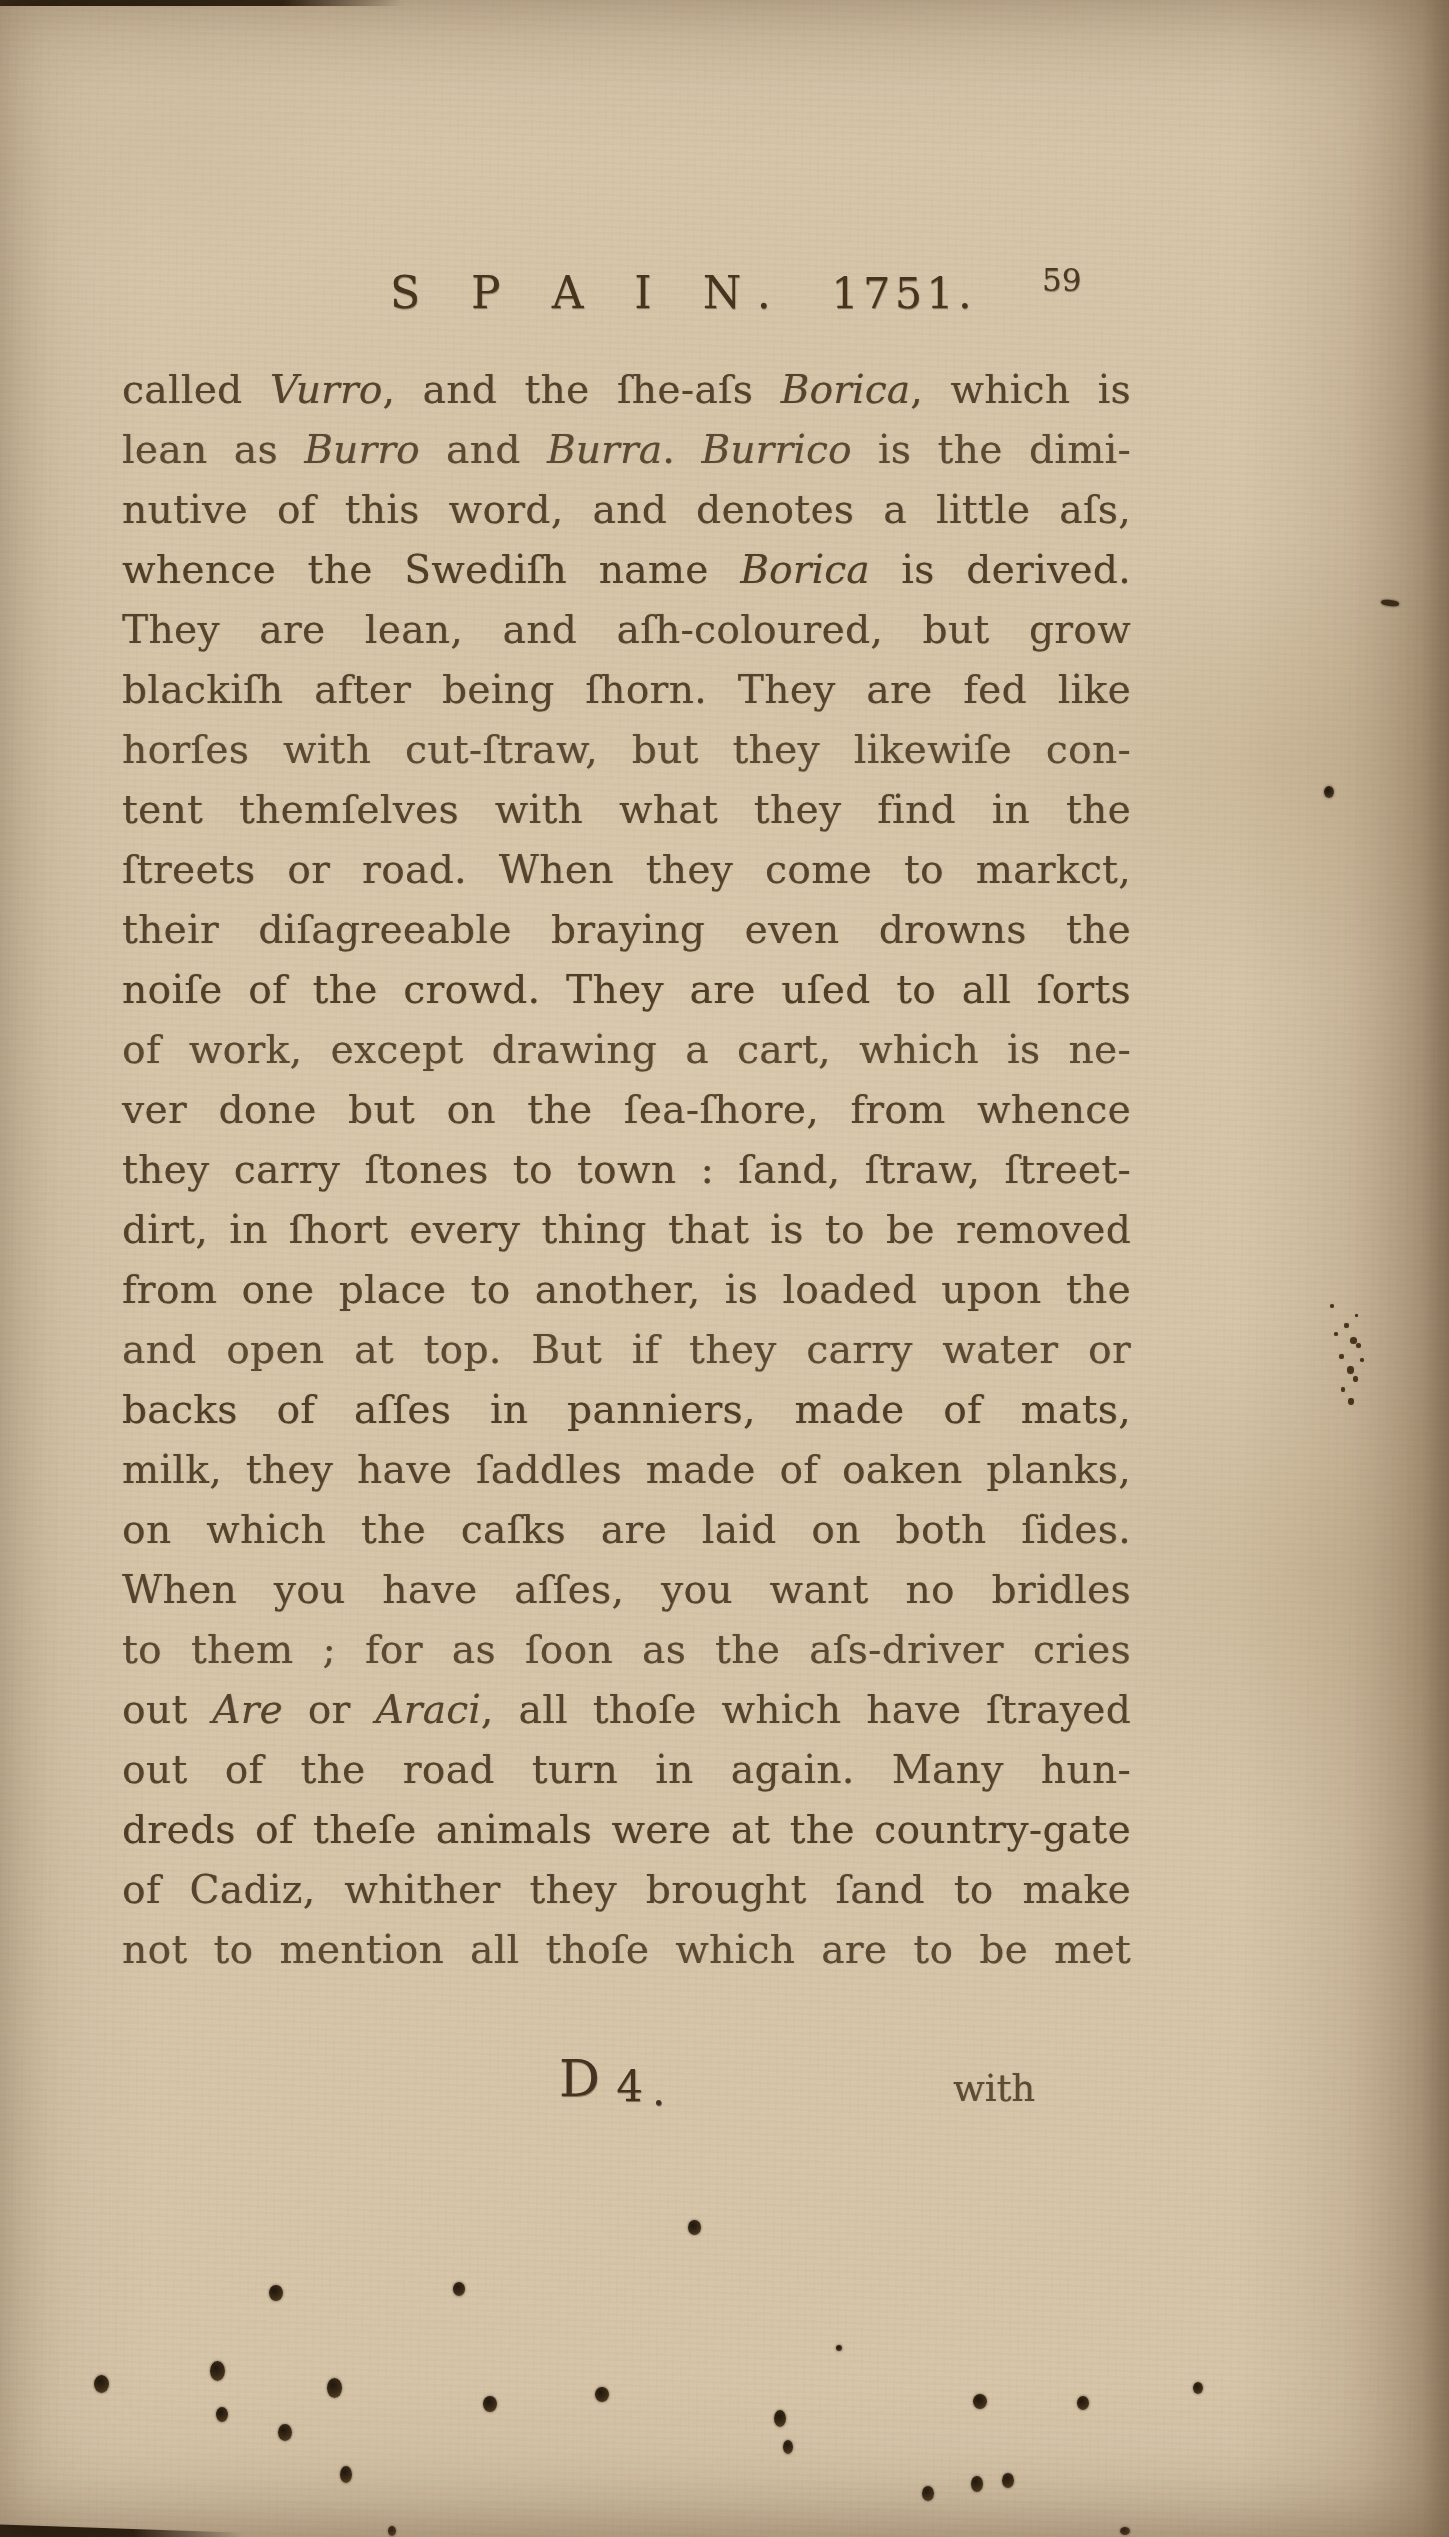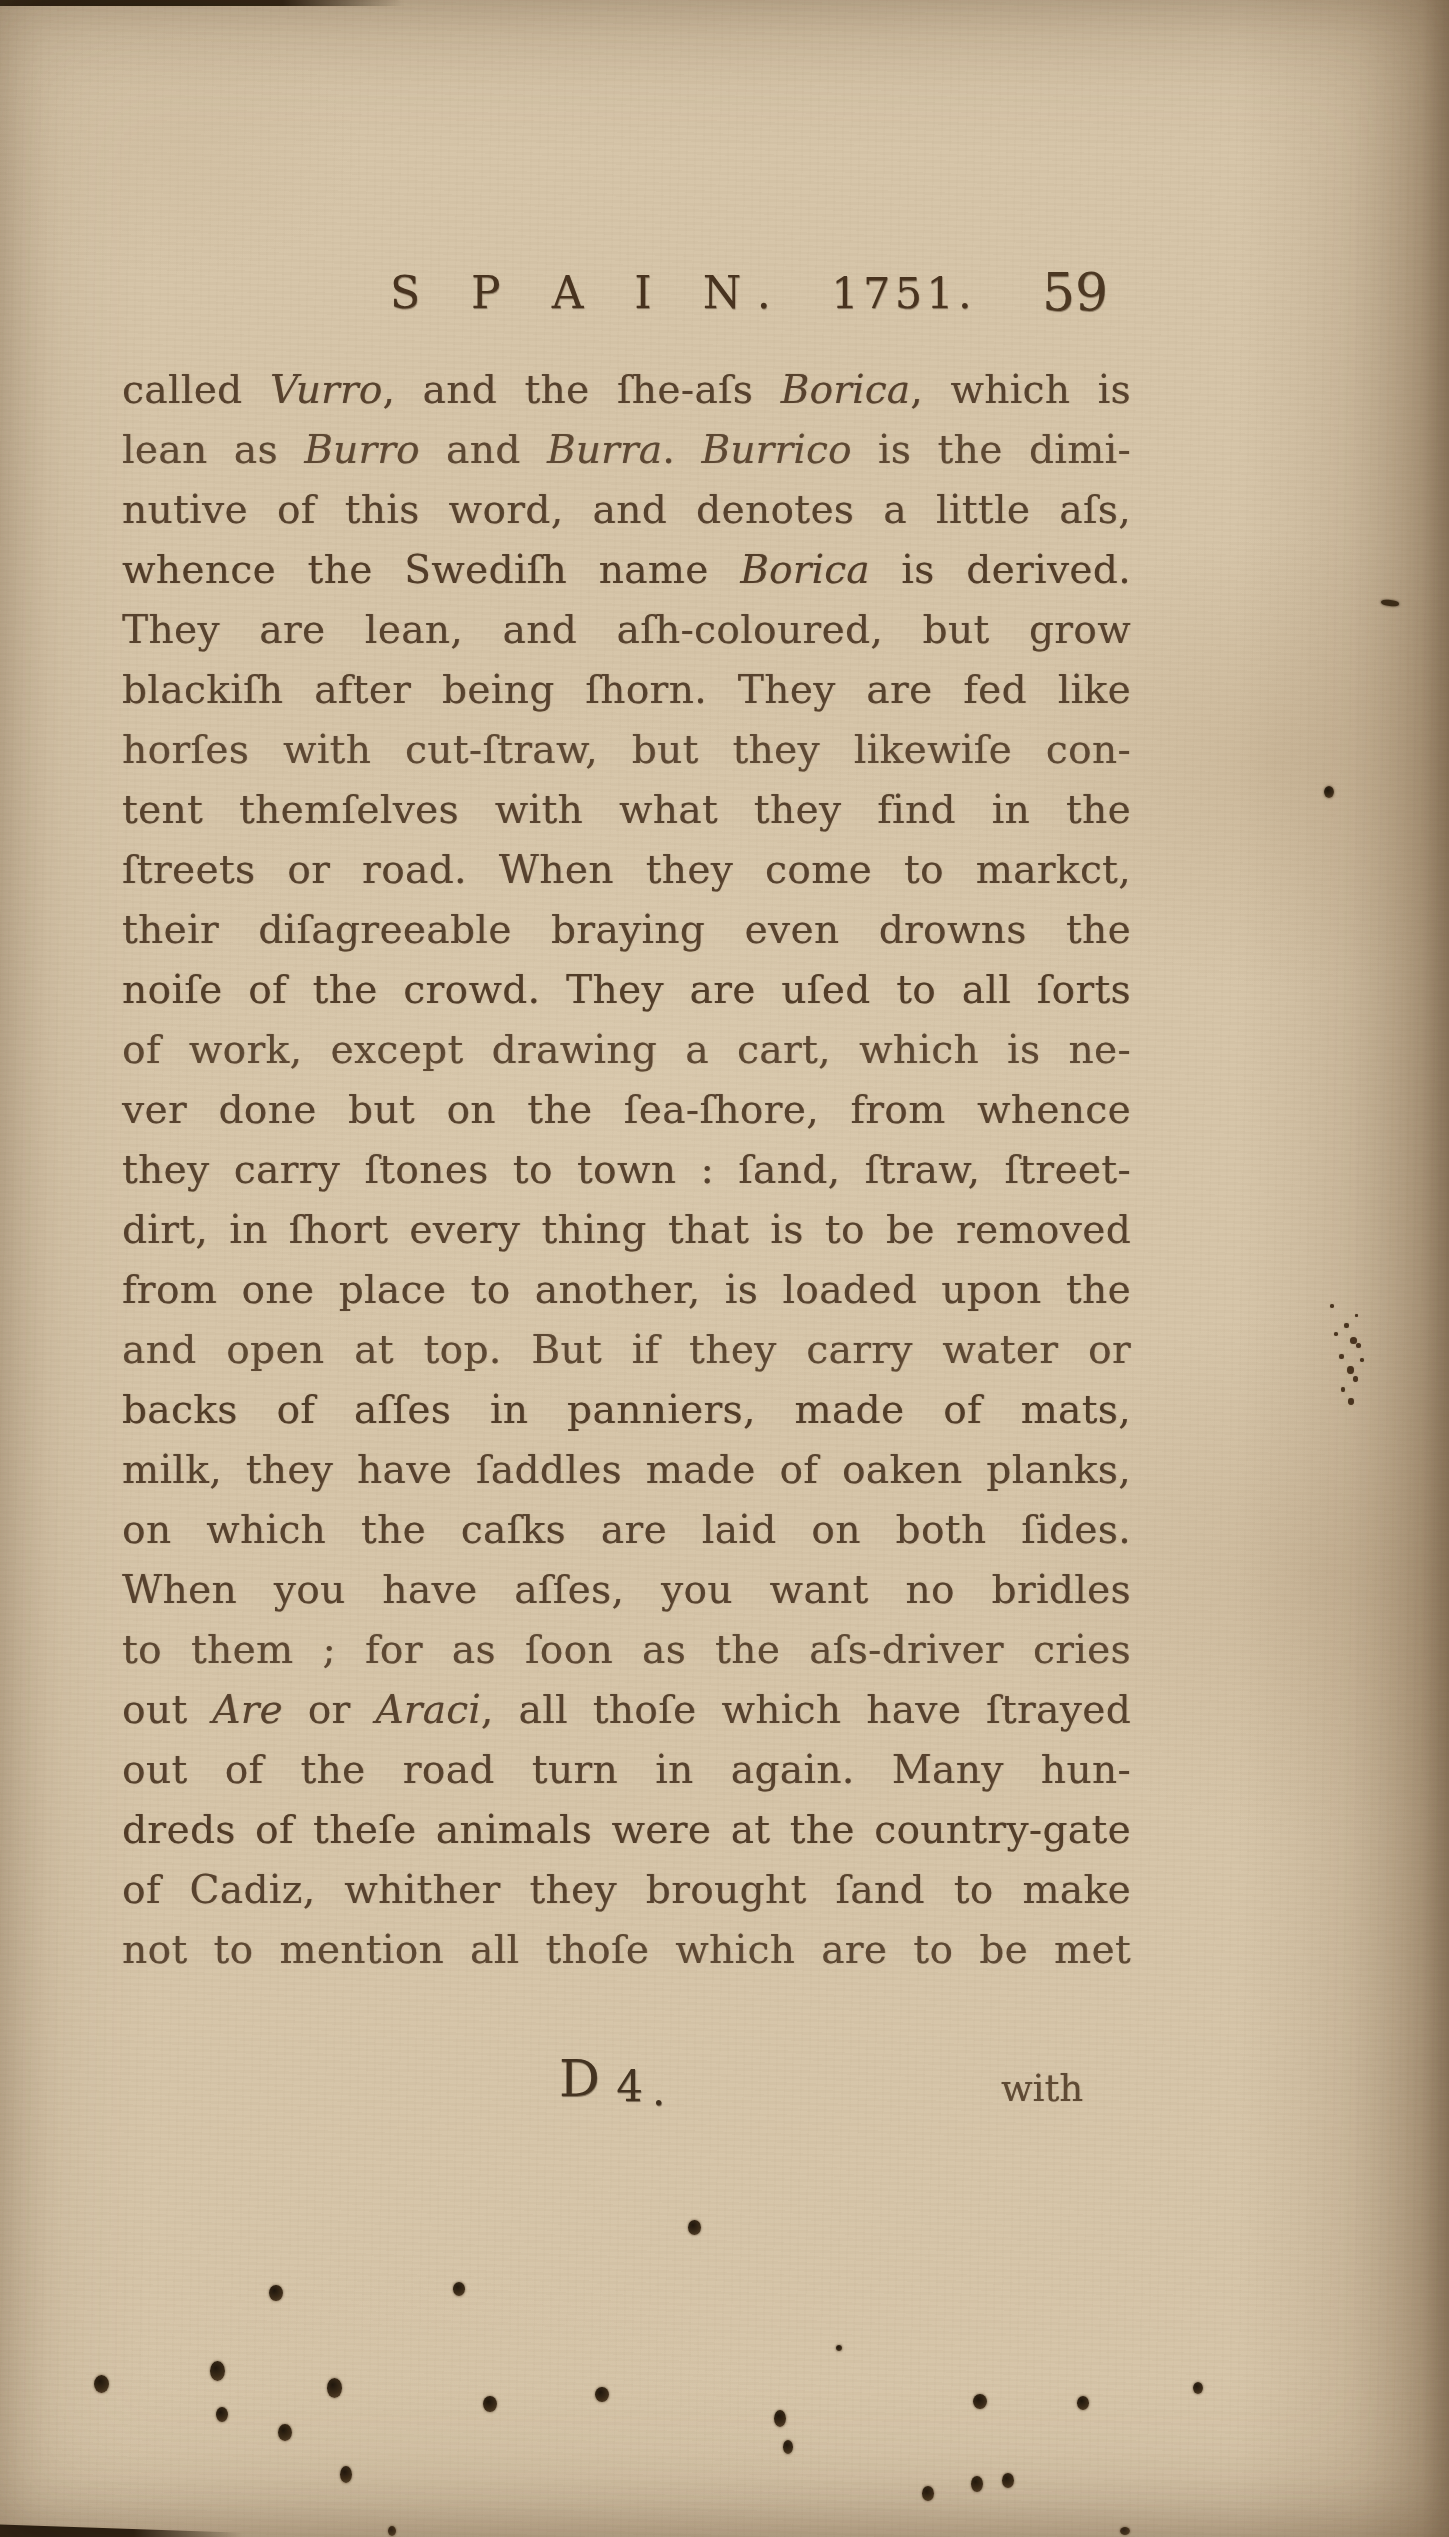--- a/index.html
+++ b/index.html
@@ -28,42 +28,42 @@
   .bl-corner{position:absolute;left:0;top:2519px;width:243px;height:18px;
     background:linear-gradient(90deg,#120d06 0%,#1c1309 55%,rgba(28,19,9,0) 100%);
     clip-path:polygon(0 30%,100% 76%,100% 100%,0 100%);}
   .right-band{position:absolute;right:0;top:0;width:213px;height:100%;pointer-events:none;
     background:linear-gradient(270deg, rgba(74,53,30,.40) 0%, rgba(104,79,50,.26) 13%, rgba(130,104,74,.15) 45%, rgba(130,104,74,0) 100%);}
   
   .header{position:absolute;top:267px;left:390px;color:#48331f;white-space:nowrap;
     text-shadow:0.5px 0.5px 0.9px rgba(60,42,24,.5);}
   .ht{font-size:44px;letter-spacing:.42em;}
   .hy{font-size:43px;letter-spacing:.10em;margin-left:42px;}
-  .pagenum{position:absolute;top:262px;left:1042px;font-size:52px;color:#4c3823;
+  .pagenum{position:absolute;top:262px;left:1042px;font-size:31px;color:#4c3823;
     text-shadow:0.5px 0.5px 0.9px rgba(60,42,24,.5);}
   
   .body{position:absolute;left:122px;top:360px;width:1009px;}
   .line{
     font-size:39px;line-height:60px;height:60px;
     color:#57422e;
     text-align:justify;text-align-last:justify;
     word-spacing:2.7px;letter-spacing:0.4px;
     text-shadow:0.4px 0.4px 0.8px rgba(76,56,36,.55);
     white-space:normal;
   }
   .line:nth-child(5n+2){color:#5d4833;}
   .line:nth-child(7n+4){color:#523d29;}
   .line i{font-style:italic;letter-spacing:0.2px;margin-top:24px;}
   
   .sigmark{position:absolute;left:559px;top:2049px;color:#443321;white-space:nowrap;
     text-shadow:0.5px 0.5px 0.9px rgba(52,38,22,.55);}
   .sd{font-size:51px;}
   .sn{font-size:42px;margin-left:16.3px;vertical-align:-5.4px;}
   .sp{font-size:42px;margin-left:9px;vertical-align:-9px;}
-  .catch{position:absolute;left:953px;top:2067px;width:178px;text-align:center;
+  .catch{position:absolute;left:953px;top:2067px;width:178px;text-align:left;
     font-size:37px;color:#5f4a34;text-shadow:0.4px 0.4px 0.8px rgba(76,56,36,.5);}
   
   .spot{position:absolute;border-radius:50%;
     background:radial-gradient(circle at 38% 35%, #20170d 0%, #3c2c19 55%, #54402a 85%, rgba(84,64,42,.25) 100%);
     box-shadow:0 0 1.8px 0.9px rgba(74,55,32,.35);}
   .dash{position:absolute;border-radius:40%;transform:rotate(7deg);
     background:#3a2b18;box-shadow:0 0 1.8px 0.9px rgba(58,43,24,.4);}
   .fleck{position:absolute;border-radius:50%;background:#4a3520;box-shadow:0 0 0.9px rgba(74,53,32,.5);}
 </style>
 </head>

